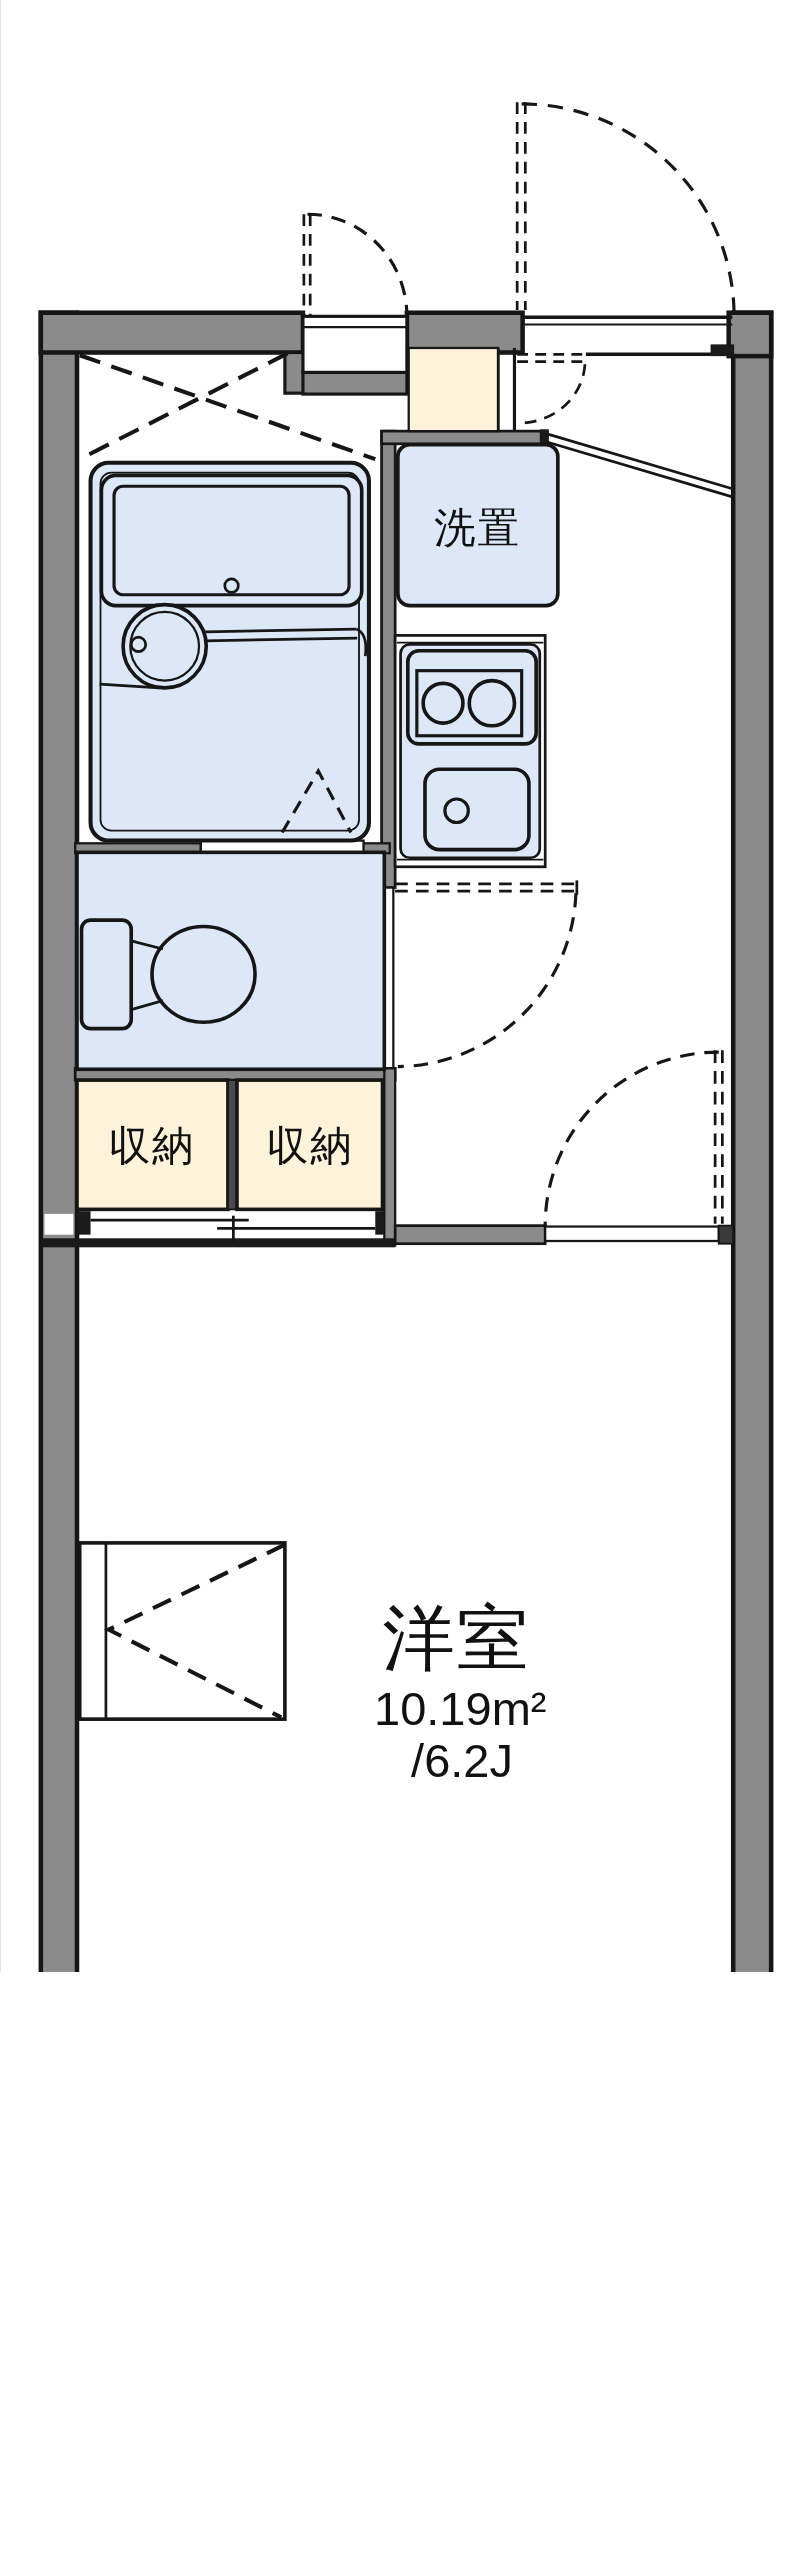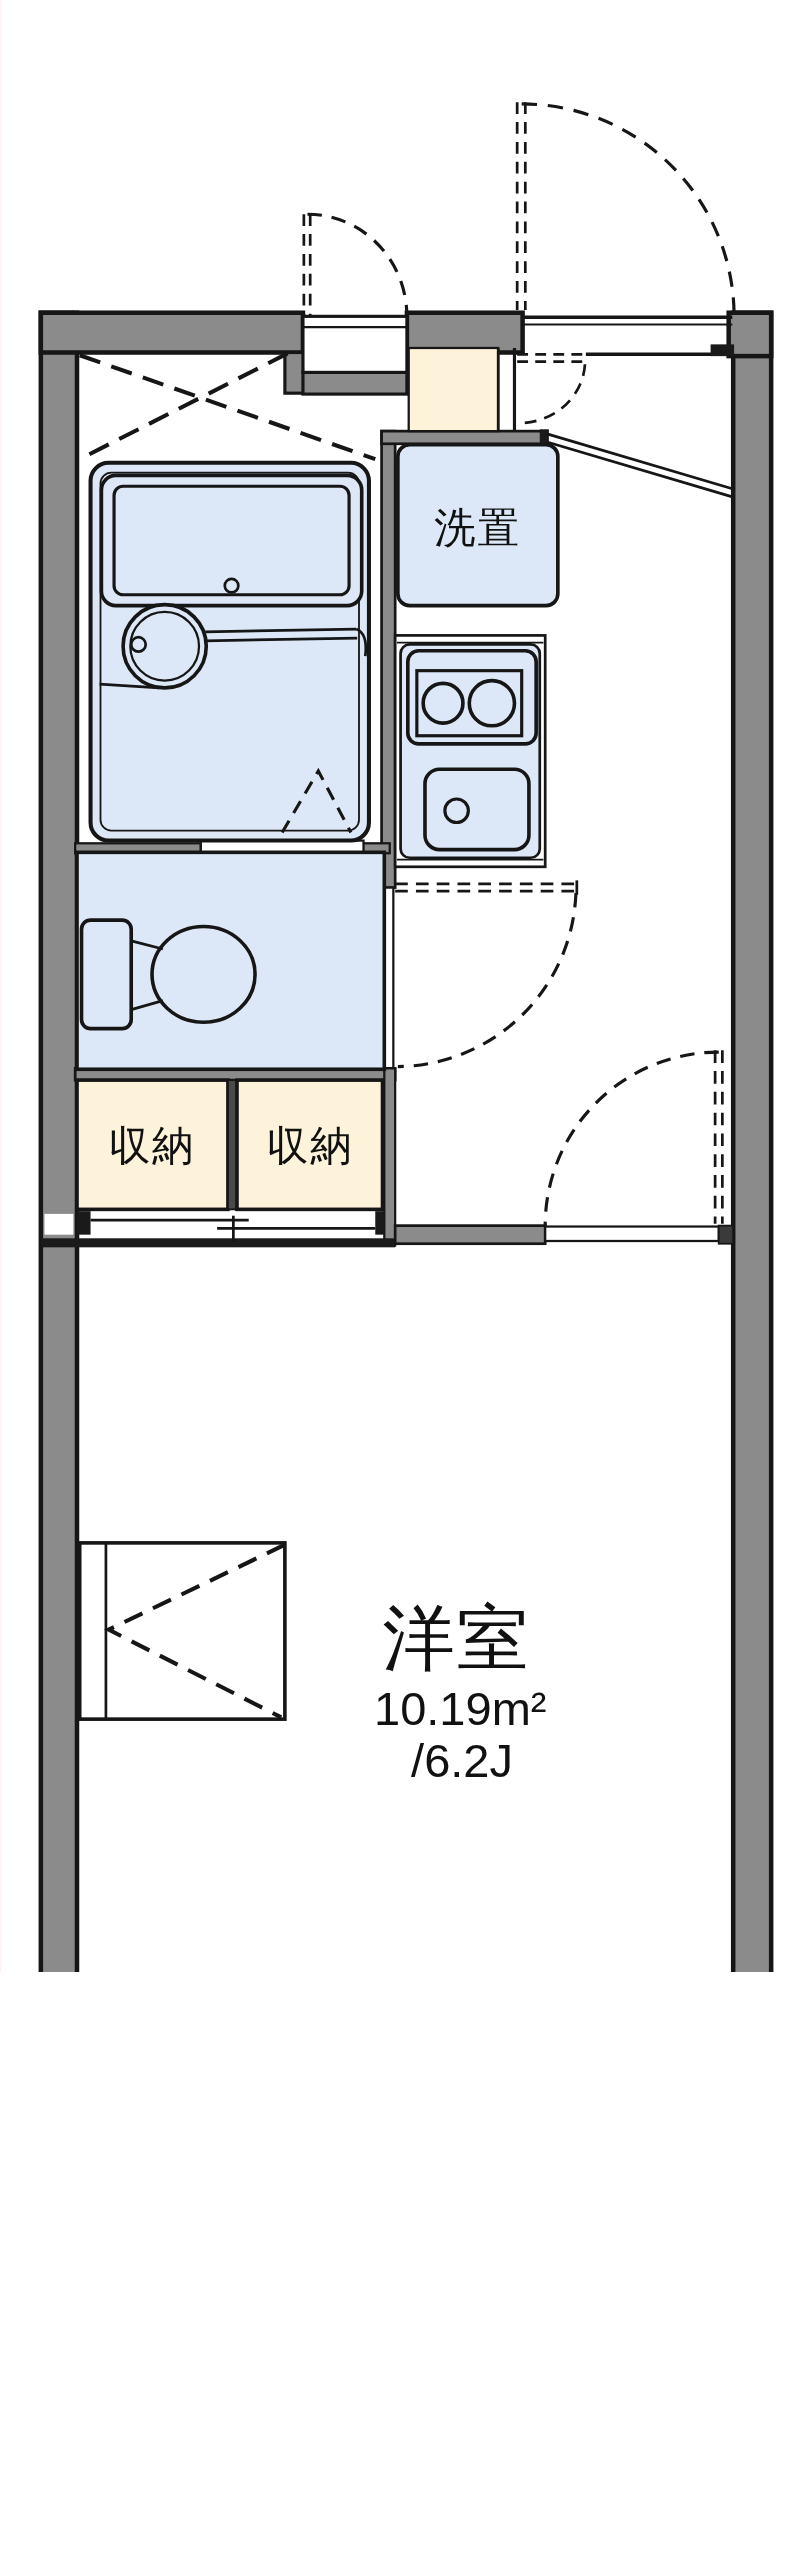--- a/index.html
+++ b/index.html
@@ -1,16 +1,16 @@
 <!DOCTYPE html>
 <html style="font-size:14.5px"><head>
 <meta charset="utf-8">
 <style>
   html,body{margin:0;padding:0;background:#ffffff;}
-  .stage{position:relative;width:812px;height:1972px;background:#fca5a5;overflow:hidden;
+  .stage{position:relative;width:812px;height:1972px;background:#1d4ed8;overflow:hidden;
          font-family:"Liberation Sans","DejaVu Sans",sans-serif;}
   svg{display:block}
   text{font-family:"Liberation Sans","DejaVu Sans",sans-serif;fill:#111;}
   .jp{letter-spacing:2px;}
 </style>
 </head>
 <body>
 
 <div class="stage">
 <svg width="812" height="2576" viewBox="0 0 898 2850">

